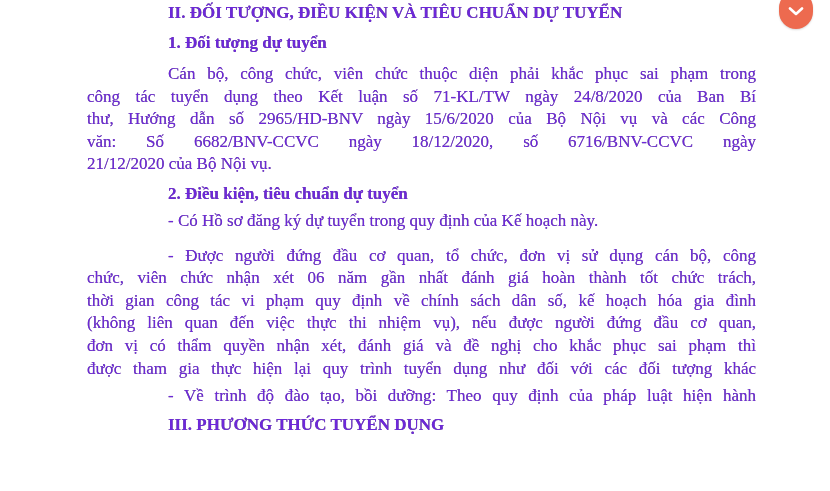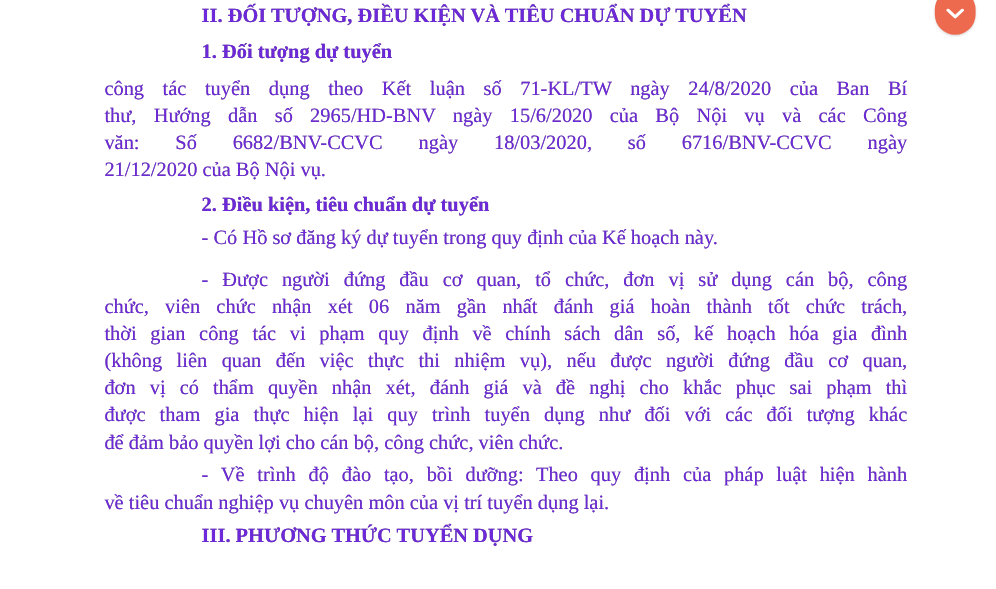--- a/index.html
+++ b/index.html
@@ -74,45 +74,44 @@
 <body>
 
 <div class="page">
   <div class="content">
 
     <div class="heading h-sec2">II. ĐỐI TƯỢNG, ĐIỀU KIỆN VÀ TIÊU CHUẨN DỰ TUYỂN</div>
 
     <div class="heading h-sub1">1. Đối tượng dự tuyển</div>
 
     <div class="para-1">
+      <div class="line indent">Cán bộ, công chức, viên chức thuộc diện phải khắc phục sai phạm trong</div>
       <div class="line">công tác tuyển dụng theo Kết luận số 71-KL/TW ngày 24/8/2020 của Ban Bí</div>
       <div class="line">thư, Hướng dẫn số 2965/HD-BNV ngày 15/6/2020 của Bộ Nội vụ và các Công</div>
-      <div class="line">văn: Số 6682/BNV-CCVC ngày 18/03/2020, số 6716/BNV-CCVC ngày</div>
+      <div class="line">văn: Số 6682/BNV-CCVC ngày 18/12/2020, số 6716/BNV-CCVC ngày</div>
       <div class="line last">21/12/2020 của Bộ Nội vụ.</div>
     </div>
 
     <div class="heading h-sub2">2. Điều kiện, tiêu chuẩn dự tuyển</div>
 
     <div class="dash-line">
       <div class="line last indent">- Có Hồ sơ đăng ký dự tuyển trong quy định của Kế hoạch này.</div>
     </div>
 
     <div class="para-2">
       <div class="line indent">- Được người đứng đầu cơ quan, tổ chức, đơn vị sử dụng cán bộ, công</div>
       <div class="line">chức, viên chức nhận xét 06 năm gần nhất đánh giá hoàn thành tốt chức trách,</div>
       <div class="line">thời gian công tác vi phạm quy định về chính sách dân số, kế hoạch hóa gia đình</div>
       <div class="line">(không liên quan đến việc thực thi nhiệm vụ), nếu được người đứng đầu cơ quan,</div>
       <div class="line">đơn vị có thẩm quyền nhận xét, đánh giá và đề nghị cho khắc phục sai phạm thì</div>
       <div class="line">được tham gia thực hiện lại quy trình tuyển dụng như đối với các đối tượng khác</div>
-      <div class="line last">để đảm bảo quyền lợi cho cán bộ, công chức, viên chức.</div>
     </div>
 
     <div class="para-3">
       <div class="line indent">- Về trình độ đào tạo, bồi dưỡng: Theo quy định của pháp luật hiện hành</div>
-      <div class="line last">về tiêu chuẩn nghiệp vụ chuyên môn của vị trí tuyển dụng lại.</div>
     </div>
 
     <div class="heading h-sec3">III. PHƯƠNG THỨC TUYỂN DỤNG</div>
 
   </div>
 
   <div class="fab" id="fab" style="background: rgb(237, 106, 79);">
     <span>
       <svg width="16" height="9" viewBox="0 0 16 9" fill="none">
         <polyline points="2,1.5 8,7 14,1.5" stroke="#ffffff" stroke-width="2.6" stroke-linecap="round" stroke-linejoin="round" fill="none"></polyline>

